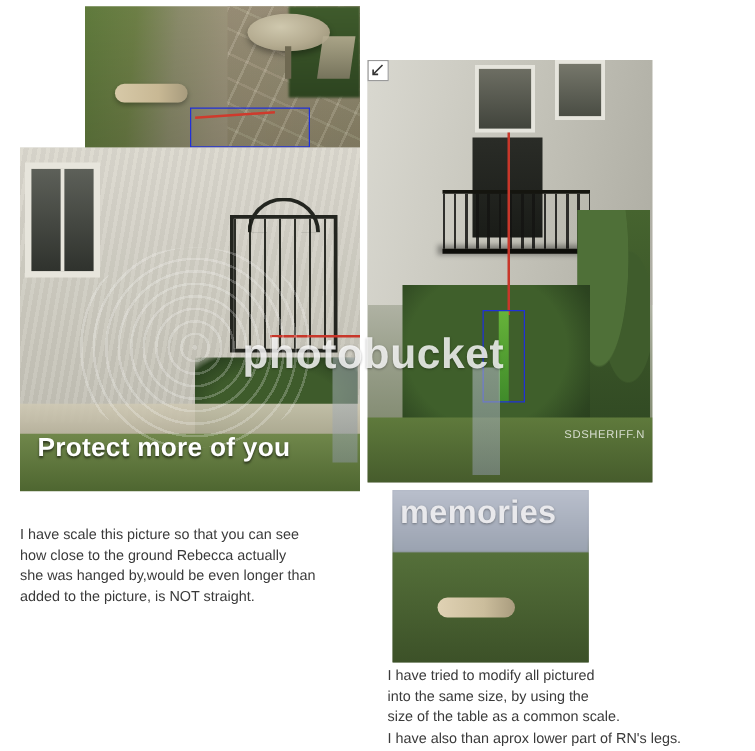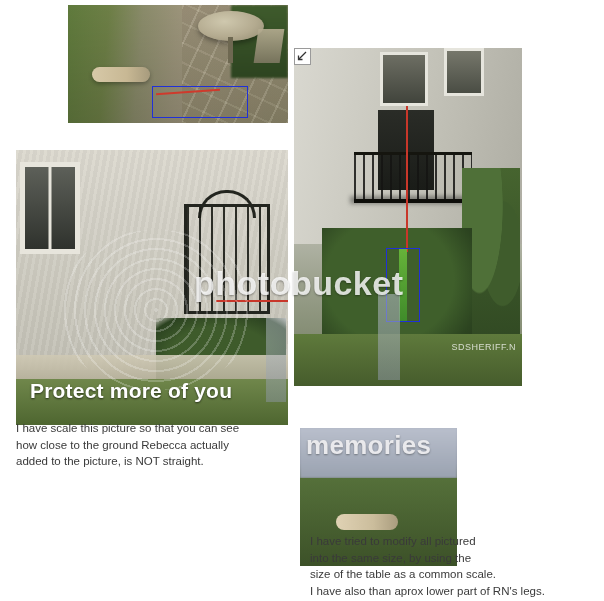--- a/index.html
+++ b/index.html
@@ -178,21 +178,21 @@
     left: 294px; top: 48px;
     width: 17px; height: 17px;
     background: #ffffff;
     border: 1px solid #9a9a9a;
     box-sizing: border-box;
   }
   #expand-icon svg { display:block; }
 
   
   #photo-house {
-    left: 16px; top: 150px;
+    left: 16px; top: 118px;
     width: 272px; height: 275px;
     background: linear-gradient(180deg,#d6d4ca 0%, #c8c6bb 55%, #b9b8ae 78%, #7d8a66 100%);
   }
   #photo-house .stucco {
     position: absolute; left: 0; top: 0; width: 100%; height: 80%;
     background:
       repeating-linear-gradient(100deg, rgba(255,255,255,.05) 0 3px, rgba(0,0,0,.03) 3px 7px),
       linear-gradient(180deg,#dcd9cf,#c2c0b5);
   }
   #photo-house .window-left {
@@ -255,24 +255,23 @@
     color: #ffffff;
     font-size: 21px;
     font-weight: bold;
     text-shadow: 0 1px 2px rgba(0,0,0,.6);
     letter-spacing: .2px;
     white-space: nowrap;
   }
 
   
   #photo-memories {
-    left: 300px; top: 392px;
+    left: 314px; top: 392px;
     width: 157px; height: 138px;
     background: linear-gradient(180deg,#aeb4c2 0%, #8e94a3 26%, #5c6b4b 40%, #44582f 100%);
-    margin-top: 36px;
   }
   #photo-memories .sky {
     position: absolute; left:0; top:0; width:100%; height:36%;
     background: linear-gradient(180deg,#b9bfcc,#9aa2b0);
     filter: blur(1px);
   }
   #photo-memories .grass {
     position: absolute; left:0; bottom:0; width:100%; height:64%;
     background: linear-gradient(180deg,#55703a,#3c5128);
     filter: blur(.6px);
@@ -387,20 +386,21 @@
     <div class="grass"></div>
     <div class="body2"></div>
     <div class="mem-text">memories</div>
   </div>
 
   <div id="watermark">photobucket</div>
 
   <div class="caption" id="caption-left">
     <p>I have scale this picture so that you can see</p>
     <p>how close to the ground Rebecca actually</p>
+    <p>she was hanged by,would be even longer than</p>
     <p>added to the picture, is NOT straight.</p>
   </div>
 
   <div class="caption" id="caption-right">
     <p>I have tried to modify all pictured</p>
     <p>into the same size, by using the</p>
     <p>size of the table as a common scale.</p>
     <p>I have also than aprox lower part of RN's legs.</p>
   </div>
 

